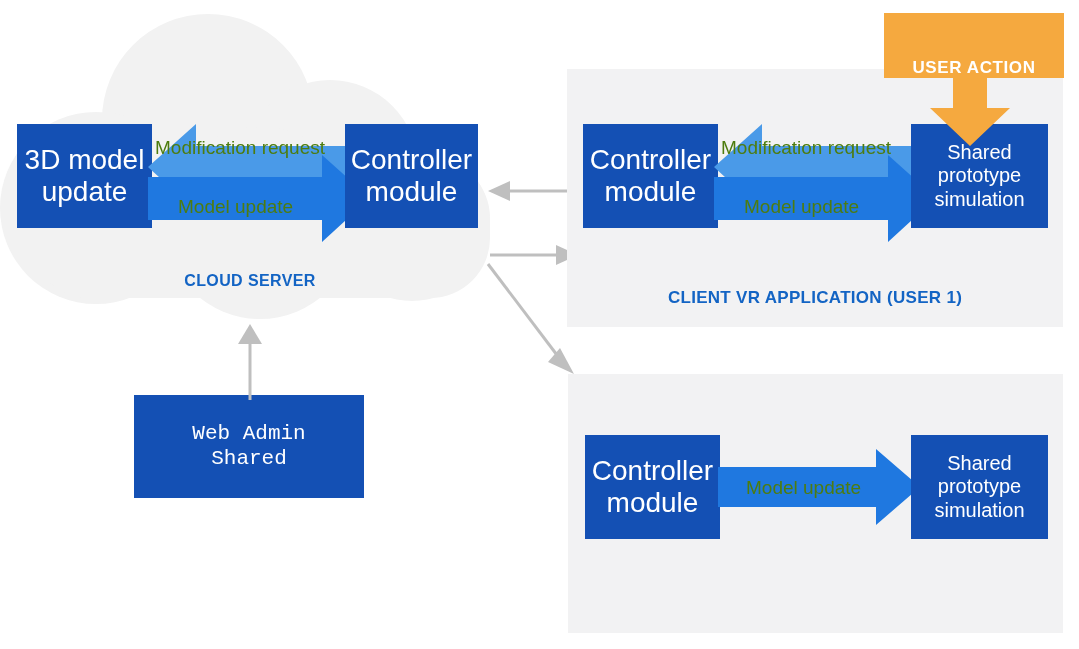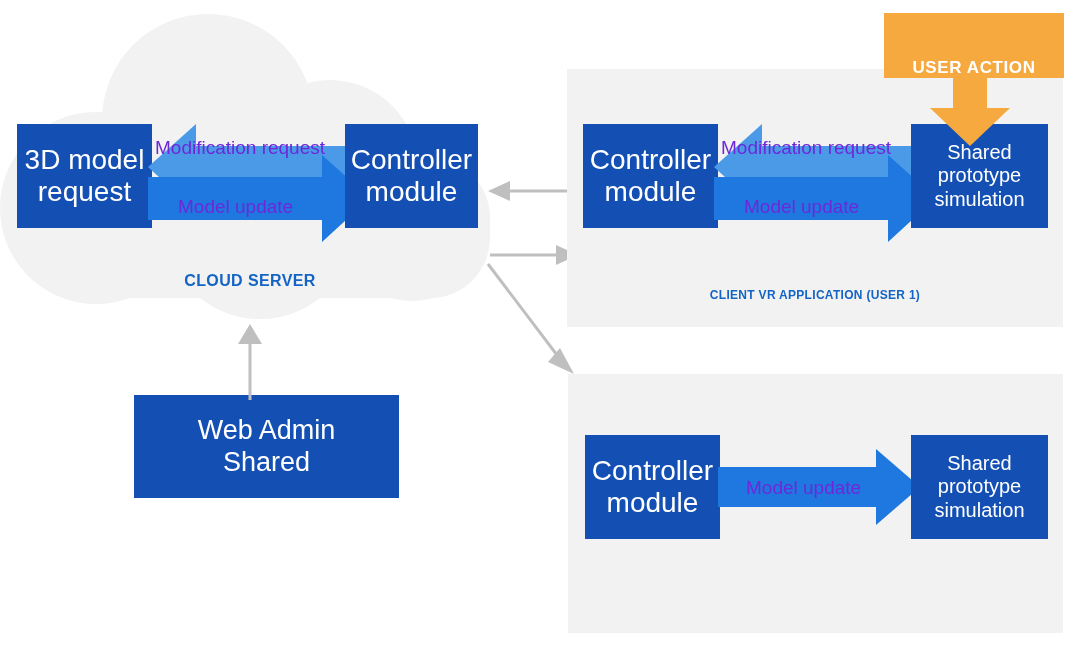--- a/index.html
+++ b/index.html
@@ -46,21 +46,21 @@
   }
 
   
   .panel {
     position: absolute;
     background: #f2f2f3;
   }
   .panel-caption {
     position: absolute;
     text-align: center;
-    font-size: 12px;
+    font-size: 17px;
     font-weight: bold;
     letter-spacing: 0.3px;
     color: #1364c4;
     white-space: nowrap;
   }
 
   
   .box {
     position: absolute;
     background: #1450b4;
@@ -88,21 +88,21 @@
     font-weight: bold;
     letter-spacing: 0.6px;
   }
   .action-arrow {
     position: absolute;
   }
 
   
   .flow-label {
     position: absolute;
-    color: #6d28d9;
+    color: #4d7c0f;
     font-size: 19px;
     white-space: nowrap;
     pointer-events: none;
   }
 
   svg { display: block; overflow: visible; }
   .conn { position: absolute; }
 </style>
 </head>
 <body>
@@ -116,21 +116,21 @@
       <circle cx="96" cy="200" r="96"></circle>
       <circle cx="260" cy="215" r="96"></circle>
       <circle cx="412" cy="215" r="78"></circle>
       <rect x="30" y="150" width="460" height="140" rx="60"></rect>
     </g>
   </svg>
 
   <div class="box node" style="left:17px; top:124px; width:135px; height:104px;">
     <div>
       <span>3D model</span>
-      <span>request</span>
+      <span>update</span>
     </div>
   </div>
 
   <svg class="node" style="left:148px; top:106px; width:222px; height:140px;" viewBox="0 0 222 140">
 
     <polygon points="48,18 48,40 222,40 222,83 48,83 48,105 0,61" fill="#4a9ae8"></polygon>
 
     <polygon points="174,35 174,57 0,57 0,100 174,100 174,122 222,78" fill="#1f78e0" transform="translate(0,14)"></polygon>
   </svg>
   <div class="flow-label" style="left:155px; top:137px;">Modification request</div>
@@ -138,21 +138,21 @@
 
   <div class="box node" style="left:345px; top:124px; width:133px; height:104px;">
     <div>
       <span>Controller</span>
       <span>module</span>
     </div>
   </div>
 
   <div class="cloud-caption">CLOUD SERVER</div>
 
-  <div class="box node" style="left:134px; top:395px; width:265px; height:103px; font-size:27px;">
+  <div class="box node" style="left:134px; top:395px; width:230px; height:103px; font-size:21px;font-family:Liberation Mono, monospace;">
     <div>
       <span>Web Admin</span>
       <span>Shared</span>
     </div>
   </div>
 
   <svg class="conn" style="left:230px; top:322px; width:40px; height:78px;" viewBox="0 0 40 78">
     <line x1="20" y1="78" x2="20" y2="18" stroke="#bfbfbf" stroke-width="3"></line>
     <polygon points="20,2 32,22 8,22" fill="#bfbfbf"></polygon>
   </svg>

